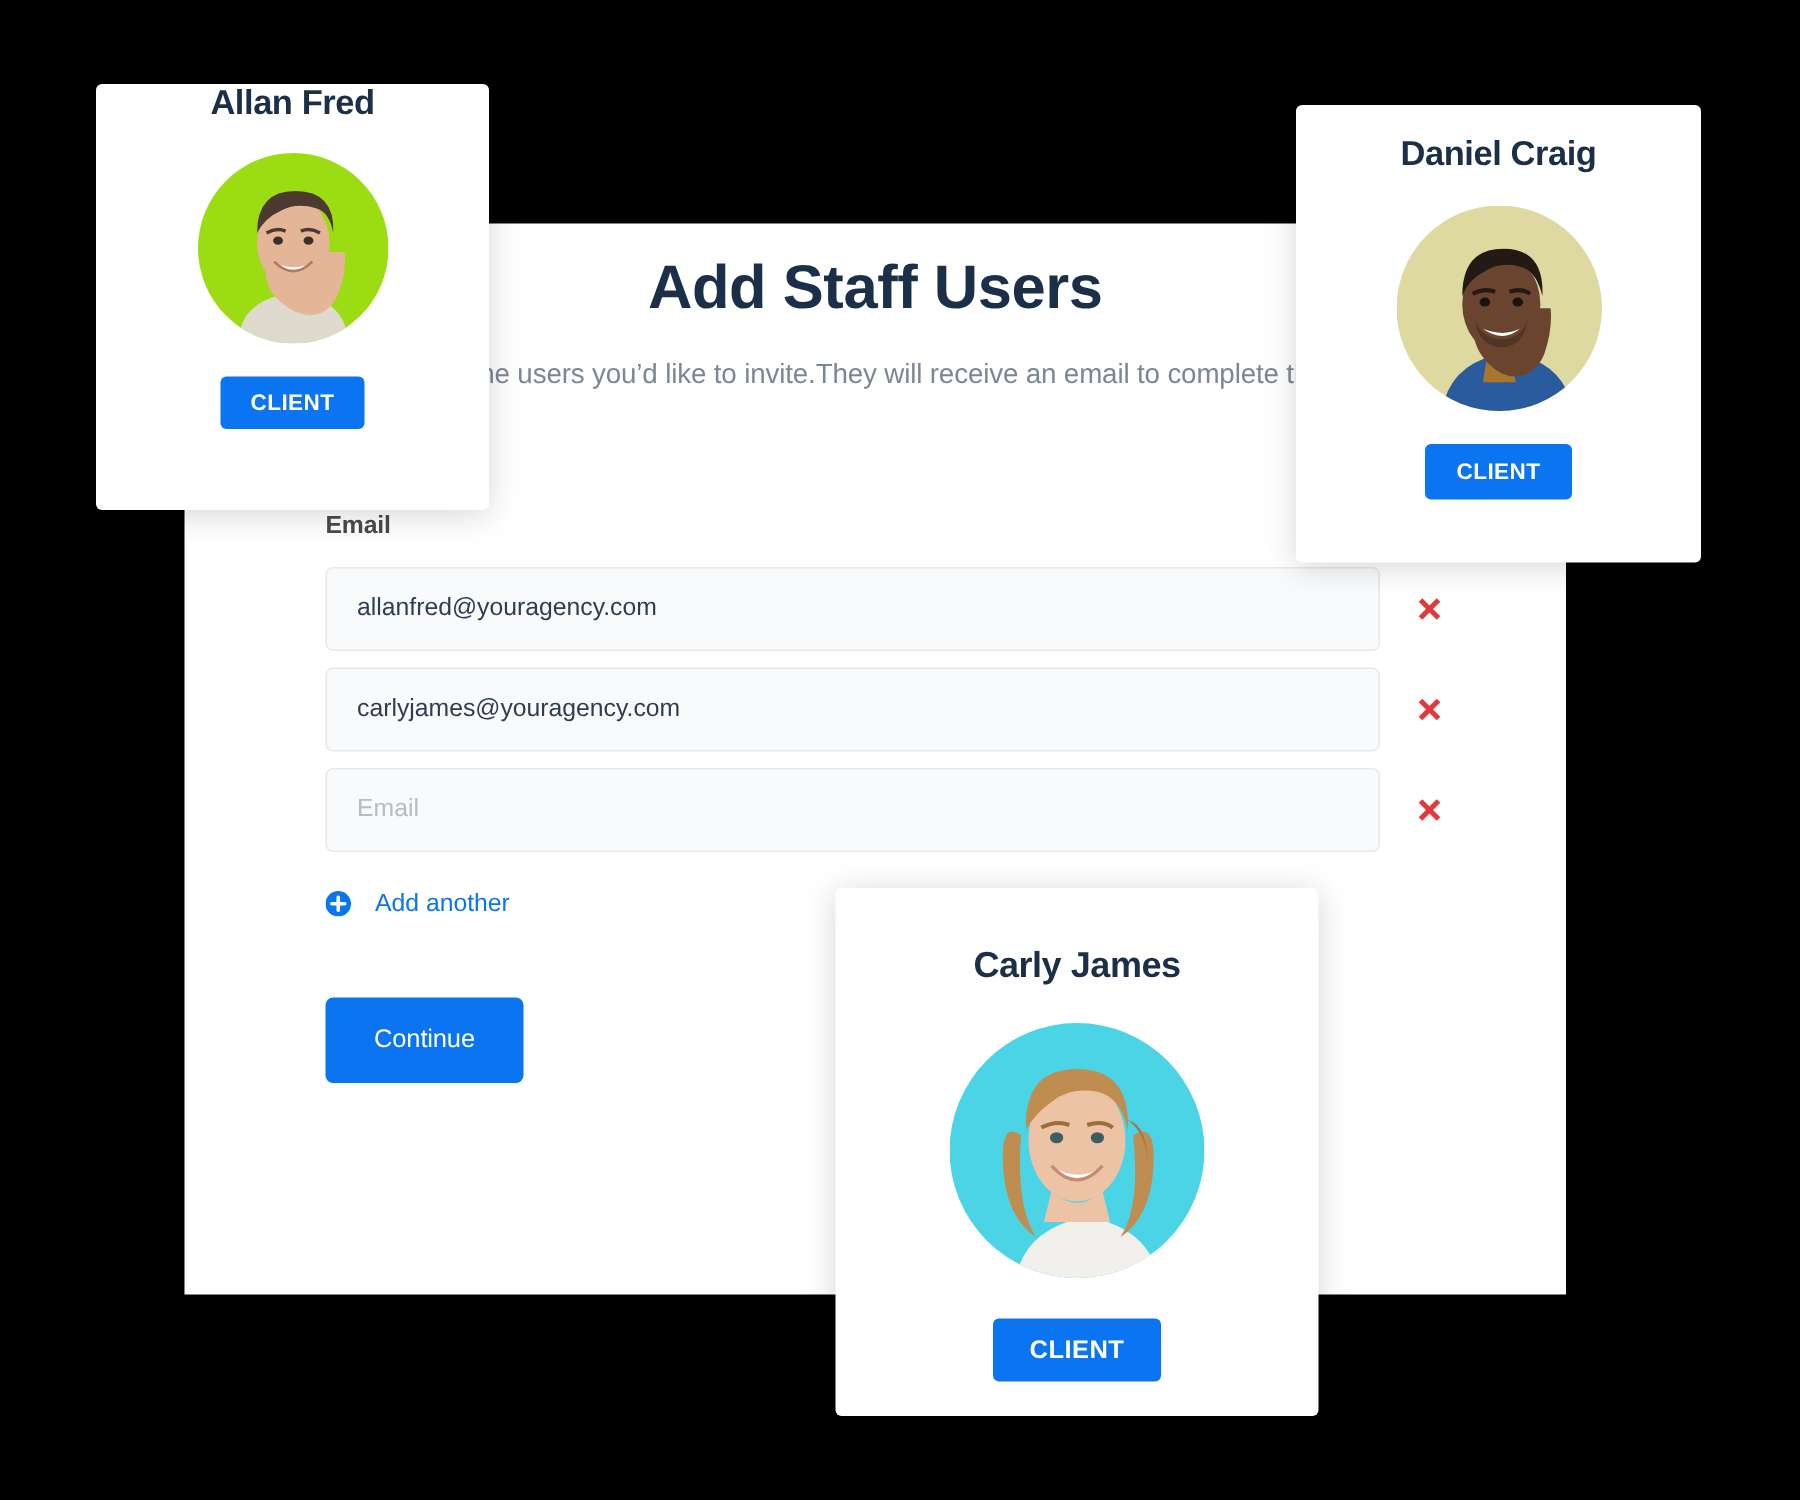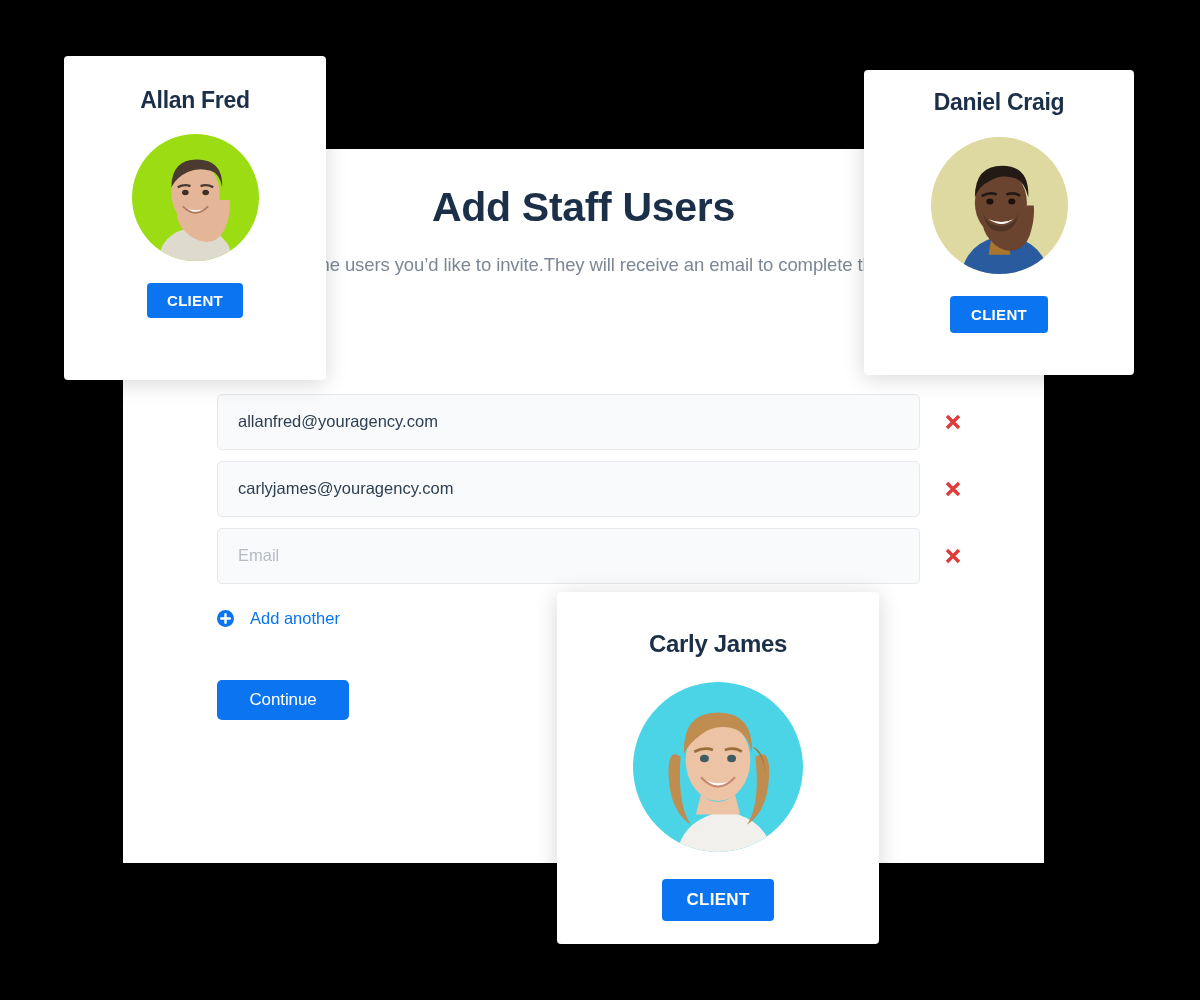--- a/index.html
+++ b/index.html
@@ -20,21 +20,21 @@
   #main-panel {
     position: absolute;
     left: 123px;
     top: 149px;
     width: 921px;
     height: 714px;
     background: #ffffff;
     box-shadow: 0 2px 18px rgba(0,0,0,0.10);
   }
   #panel-header {
-    padding-top: 36px;
+    padding-top: 20px;
     text-align: center;
   }
   #panel-title {
     margin: 0;
     font-size: 41px;
     font-weight: bold;
     color: #1b2f48;
     letter-spacing: -0.3px;
     line-height: 1.1;
   }
@@ -104,21 +104,21 @@
     font-size: 16.5px;
     cursor: pointer;
     text-decoration: none;
   }
   #add-another .plus-circle { display: block; }
 
   #continue-button {
     display: block;
     margin-top: 49px;
     width: 132px;
-    height: 40px;
+    height: 57px;
     background: #0b74f0;
     color: #ffffff;
     border: none;
     border-radius: 5px;
     font-size: 17px;
     font-family: "Liberation Sans", sans-serif;
     cursor: pointer;
     letter-spacing: -0.1px;
   }
 
@@ -153,22 +153,21 @@
     font-weight: bold;
     letter-spacing: 0.3px;
     border-radius: 4px;
     border: none;
     font-family: "Liberation Sans", sans-serif;
     cursor: pointer;
   }
 
   
   #card-allan {
-    left: 64px; top: 56px; width: 262px; height: 324px;
-    padding-top: 32px;
+    left: 64px; top: 56px; width: 262px; height: 284px;
   }
   #card-allan .avatar { width: 127px; height: 127px; margin-top: 21px; }
   #card-allan .client-badge { margin-top: 22px; padding: 9px 20px; }
 
   
   #card-daniel {
     left: 864px; top: 70px; width: 270px; height: 305px;
     padding-top: 20px;
   }
   #card-daniel .avatar { width: 137px; height: 137px; margin-top: 22px; }

